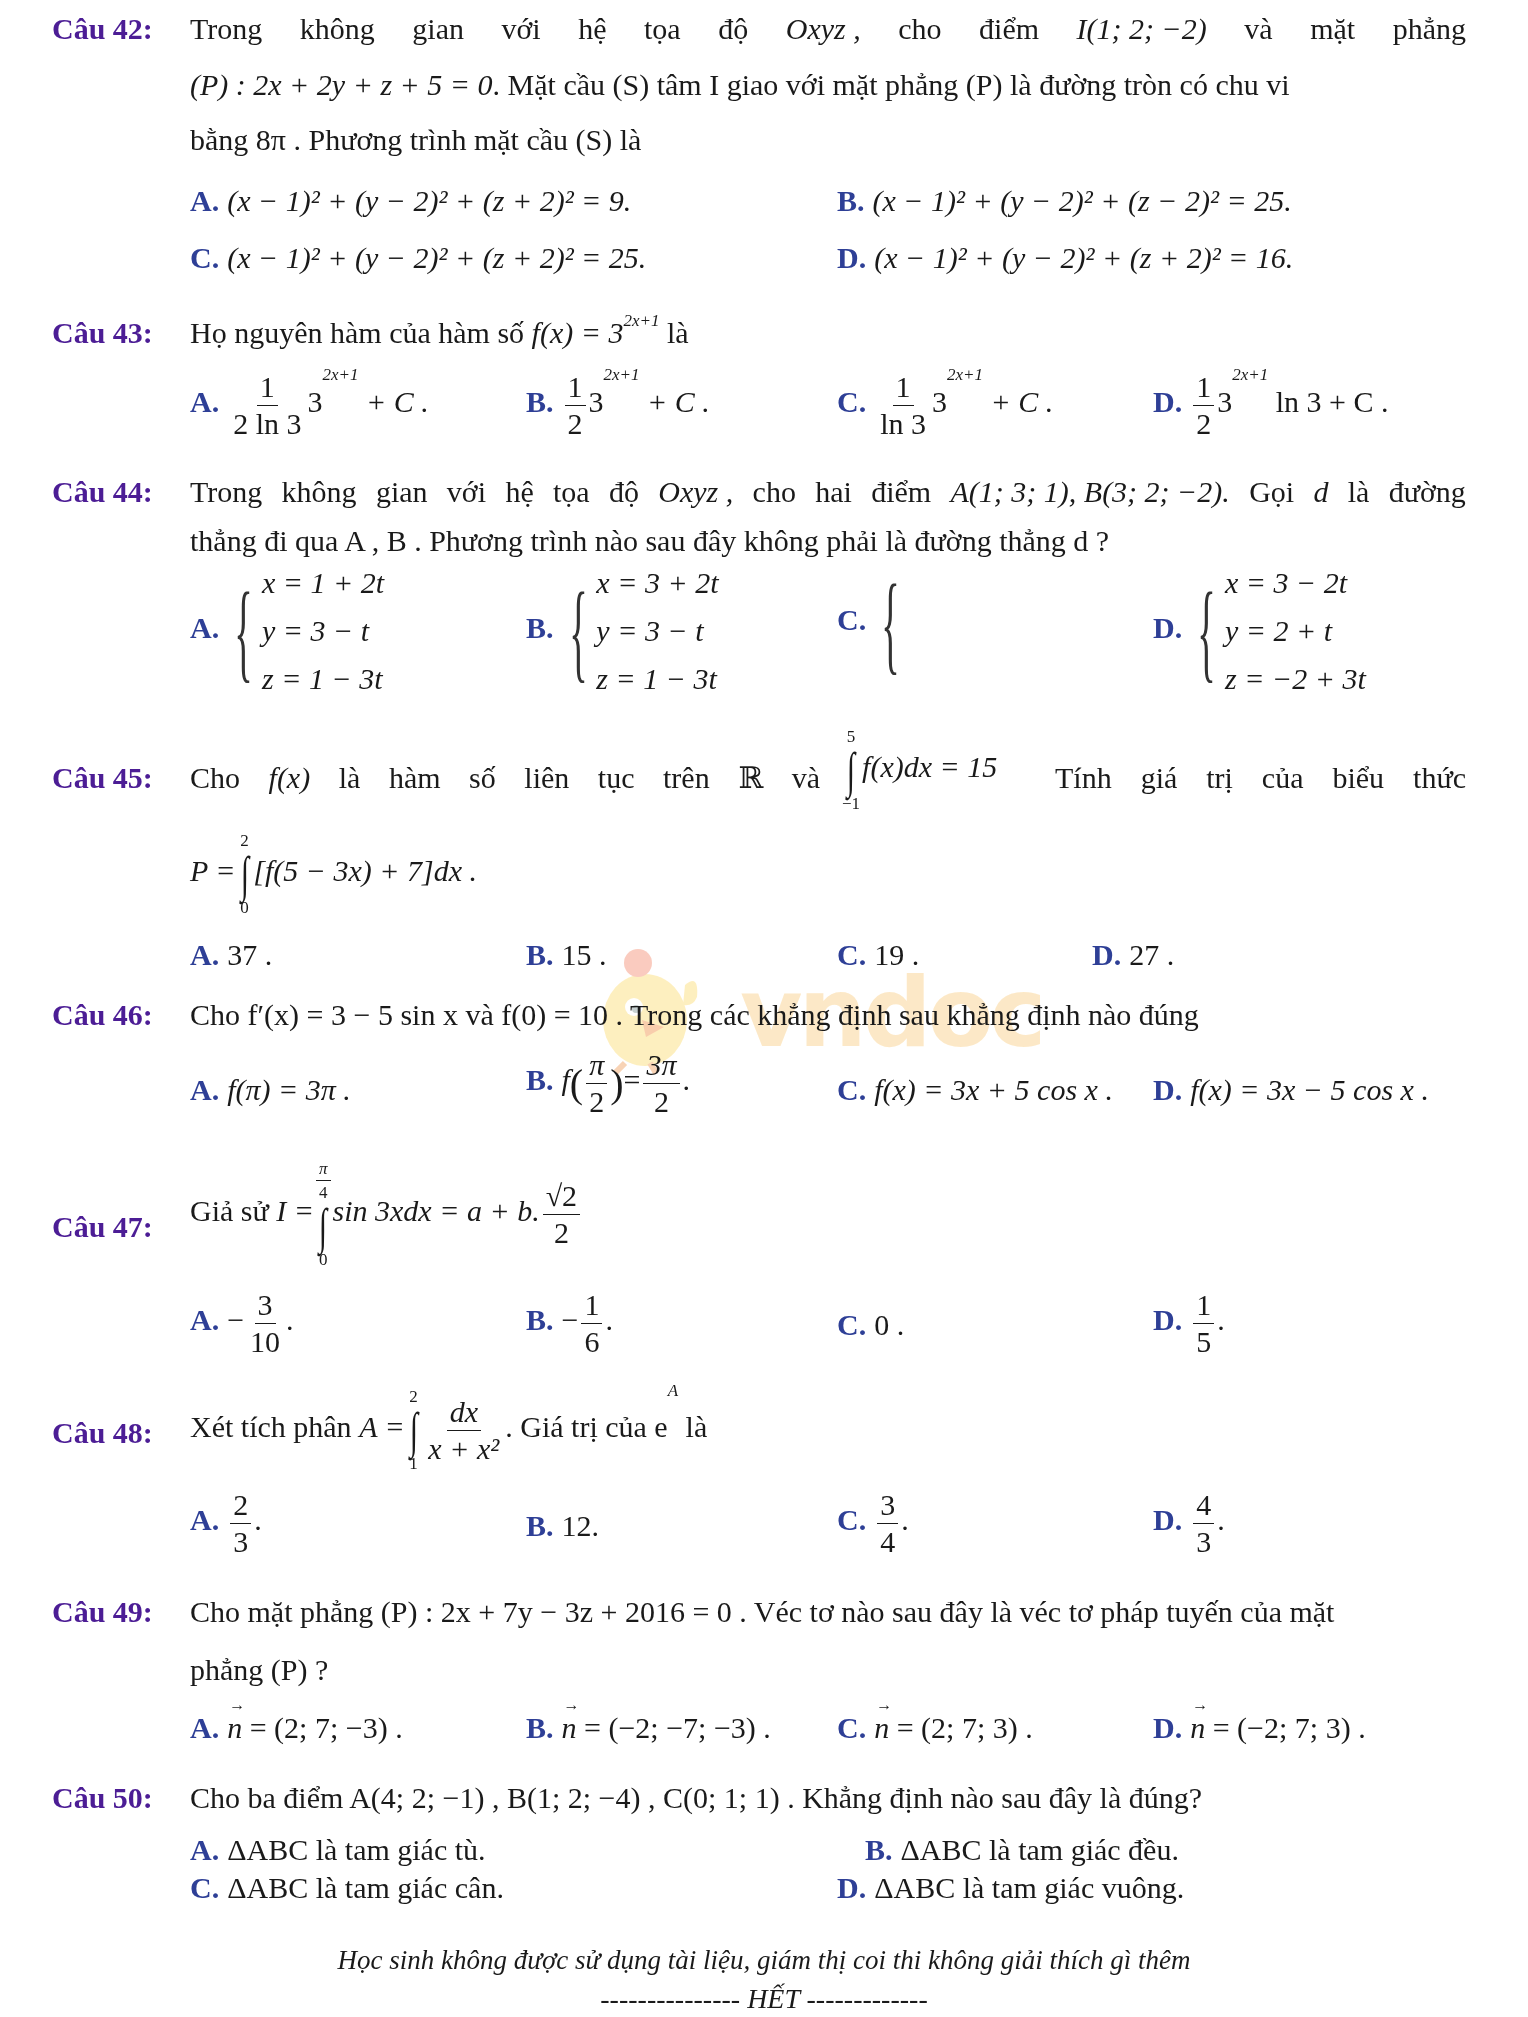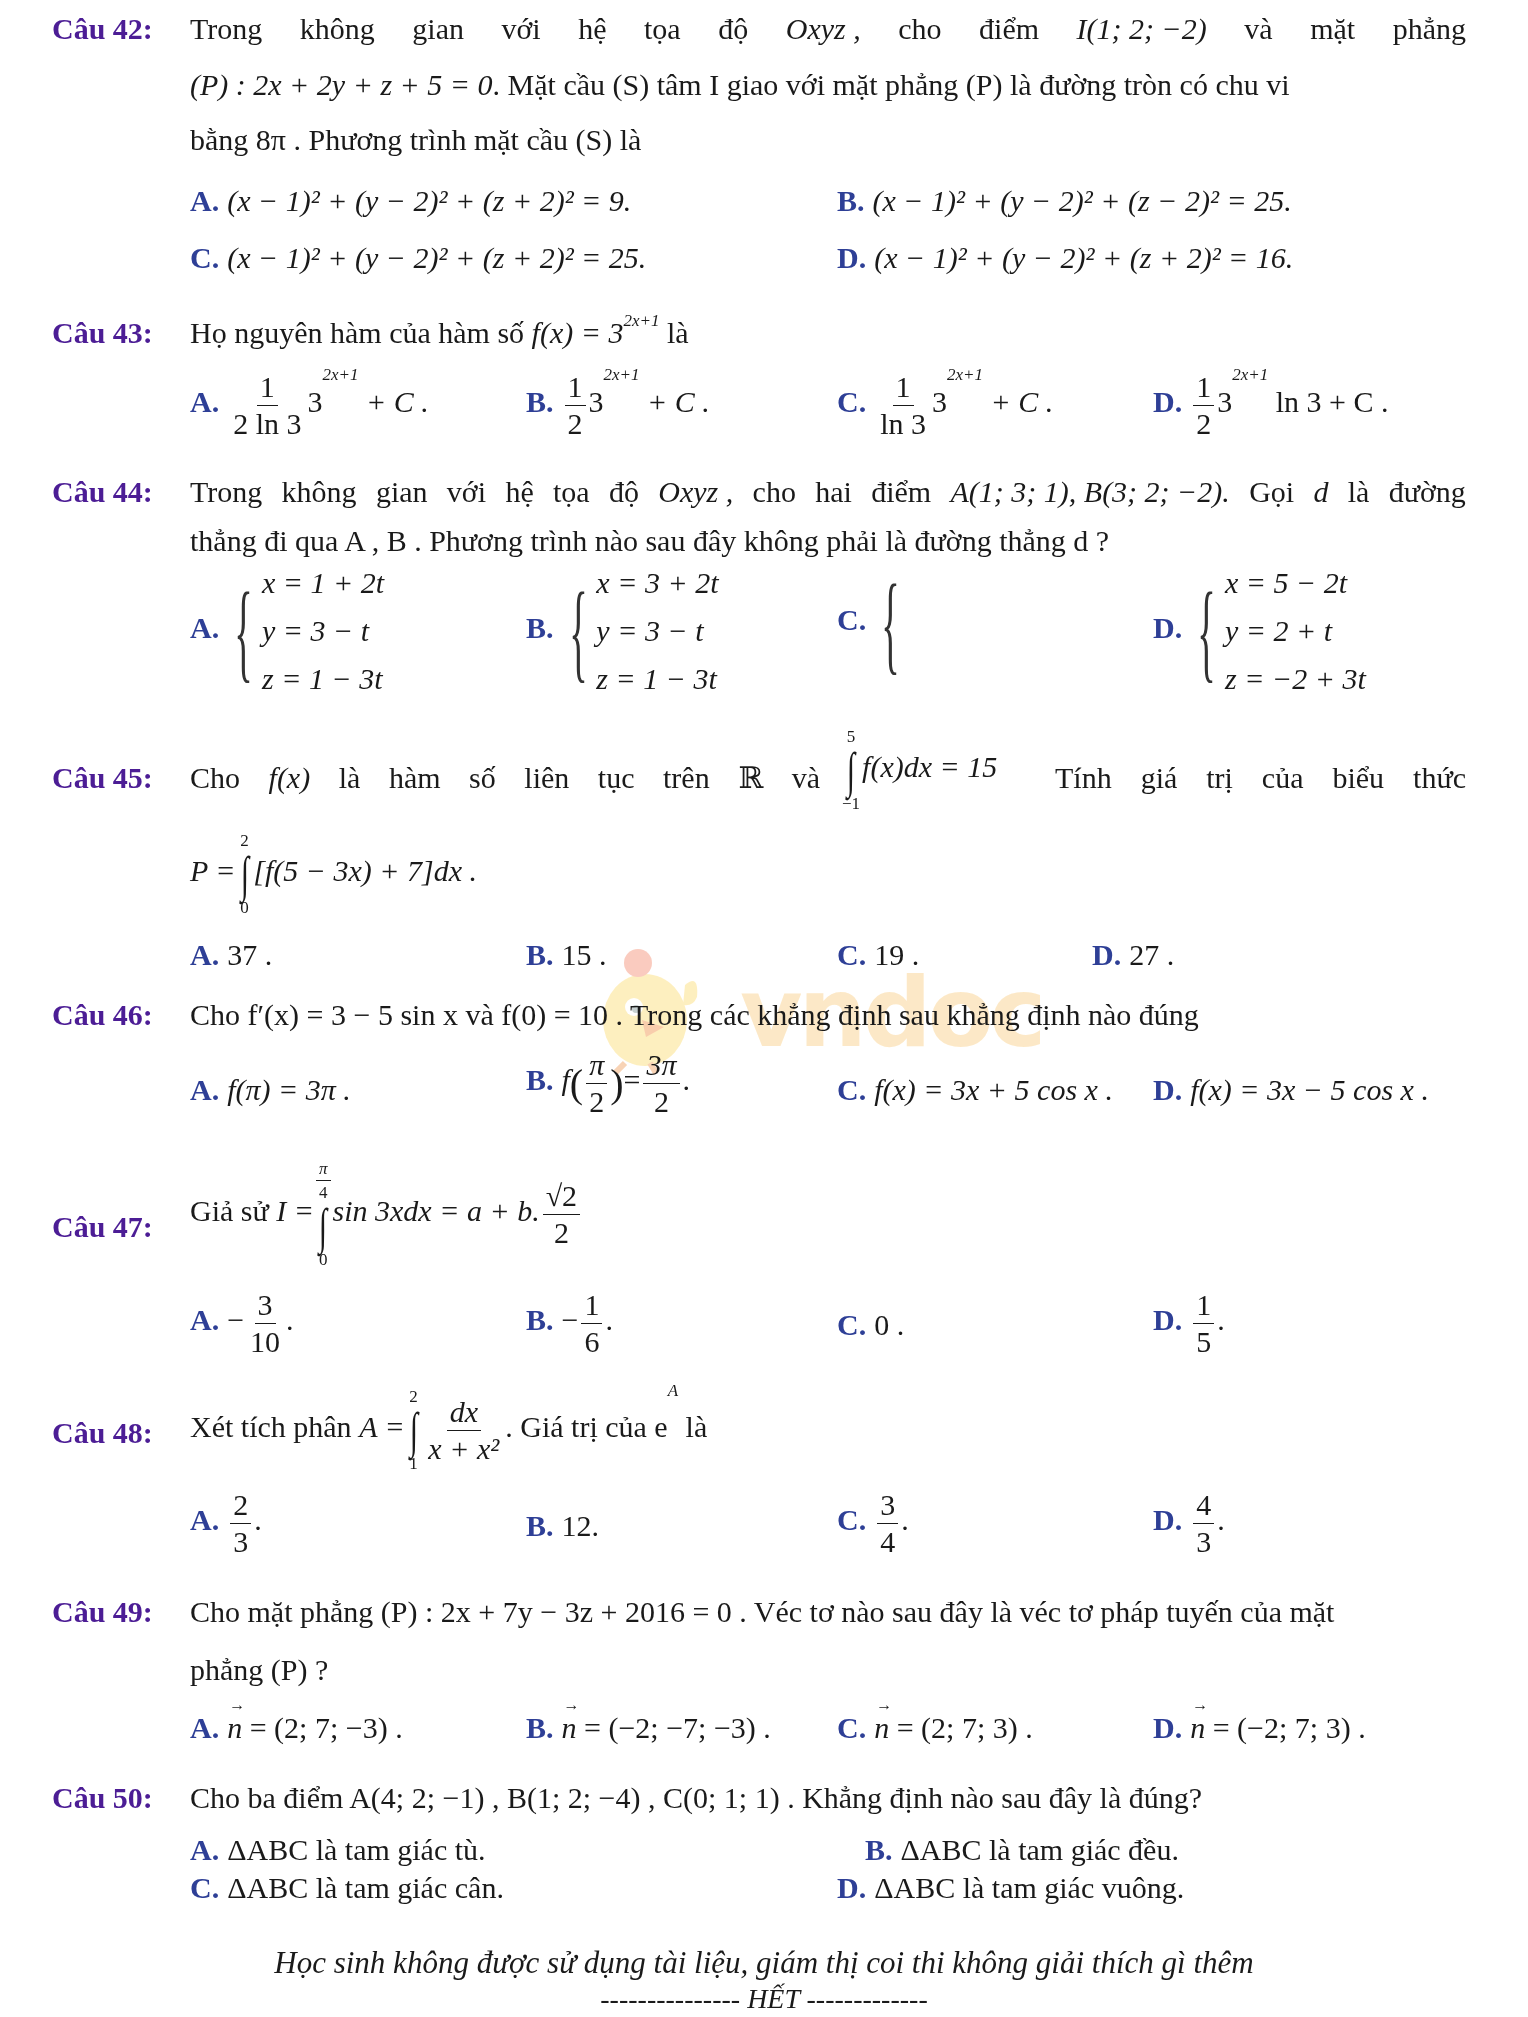--- a/index.html
+++ b/index.html
@@ -19,21 +19,21 @@
   .int .sign { font-size:50px; line-height:50px; transform:scaleX(0.6); }
   .big { font-size:40px; vertical-align:middle; }
   .sys { display:inline-flex; align-items:center; vertical-align:middle; }
   .sys .brace { font-size:110px; line-height:110px; transform:scaleX(0.35); font-weight:100; margin:0 -8px 0 -10px; color:#333; }
   .sys .rows { display:flex; flex-direction:column; gap:18px; font-size:30px; }
   .vec { position:relative; display:inline-block; font-style:italic; }
   .vec::before { content:"\2192"; position:absolute; top:-16px; left:2px; font-size:16px; font-style:normal; }
   .wm { position:absolute; left:740px; top:965px; opacity:0.55; pointer-events:none; }
   .wm-text { font-family:"DejaVu Sans",sans-serif; font-weight:bold; font-size:96px; color:#fbd79a; letter-spacing:-4px; line-height:1; }
   .chick { position:absolute; left:-150px; top:-20px; width:120px; height:130px; }
-  .footer { font-style:italic; font-size:31px; }
+  .footer { font-style:italic; font-size:27px; }
 </style>
 </head>
 <body>
 
 <div class="wm">
   <svg class="chick" viewBox="0 0 120 130">
     <ellipse cx="55" cy="75" rx="42" ry="46" fill="#fde28c"></ellipse>
     <circle cx="48" cy="18" r="14" fill="#f6a28b"></circle>
     <circle cx="44" cy="62" r="9" fill="#fff"></circle>
       <circle cx="46" cy="64" r="4" fill="#9aa"></circle>
@@ -143,21 +143,21 @@
 </div>
 <div class="abs" style="left:837px;top:568px;">
   <span class="opt">C.</span><span class="sys">
       <span class="brace">{</span>
     </span>
 </div>
 <div class="abs" style="left:1153px;top:568px;">
   <span class="opt">D.</span><span class="sys">
       <span class="brace">{</span>
       <span class="rows it">
-        <span>x = 5 − 2t</span>
+        <span>x = 3 − 2t</span>
         <span>y = 2 + t</span>
         <span>z = −2 + 3t</span>
       </span>
     </span>
 </div>
 
 <div class="abs q" style="left:52px;top:763px;">Câu 45:</div>
 <div class="abs just" style="left:190px;top:763px;width:630px;">
   <span>Cho</span>
   <span class="it">f(x)</span>

